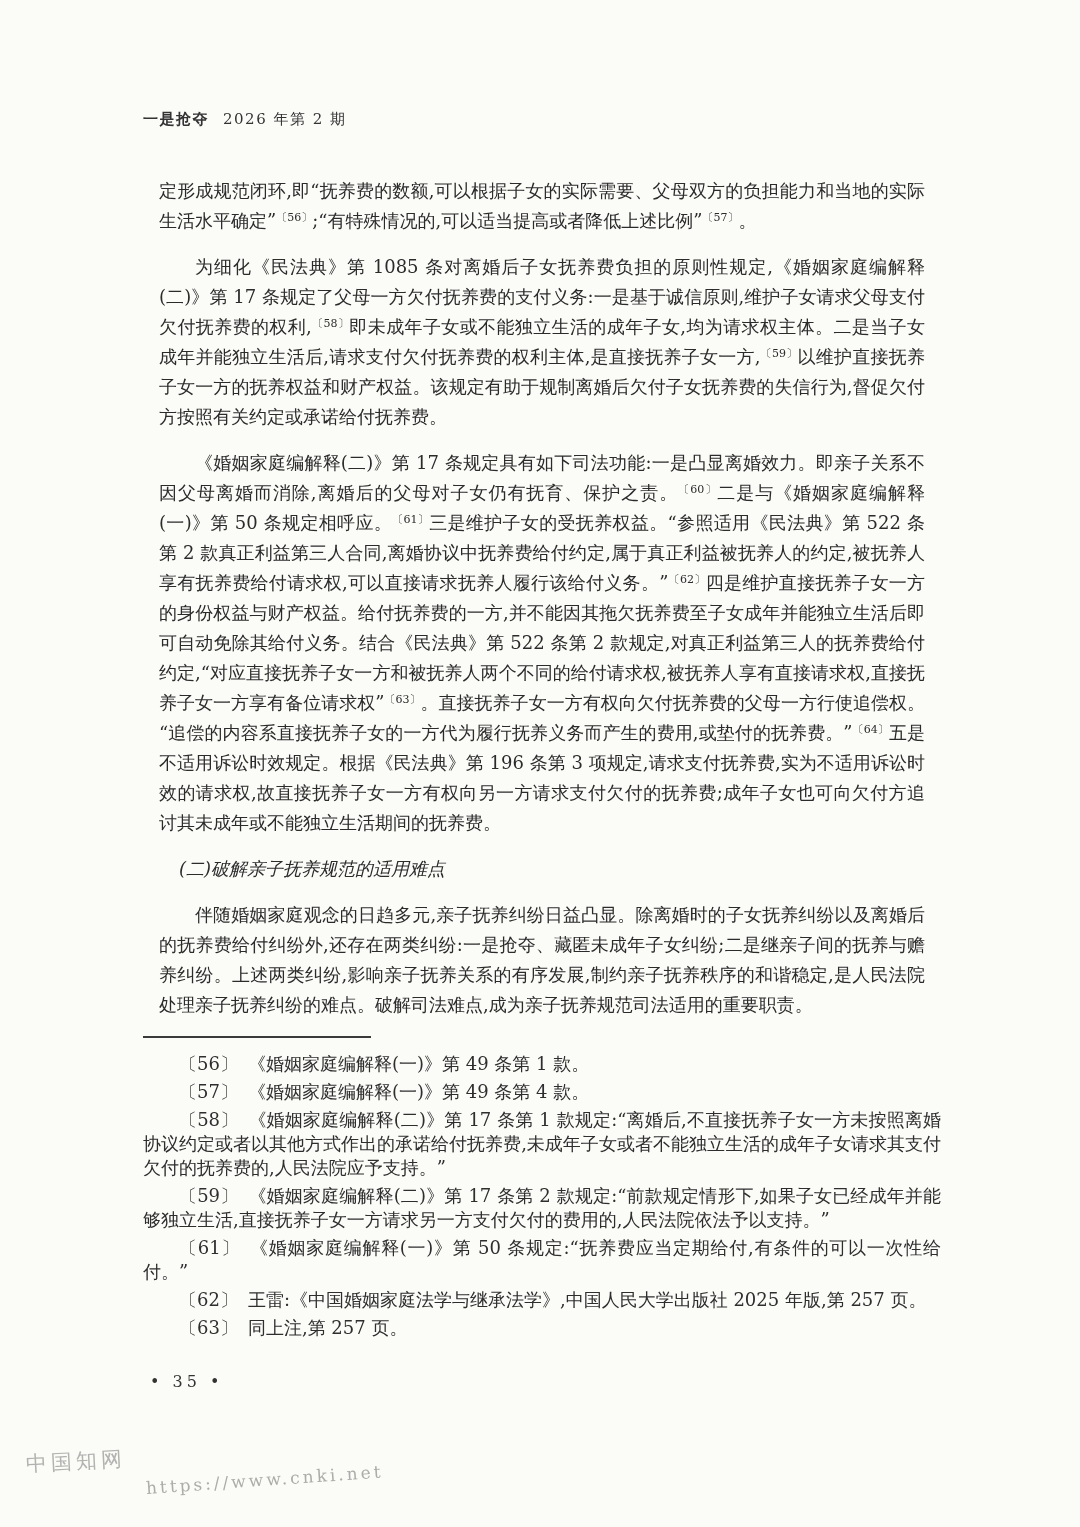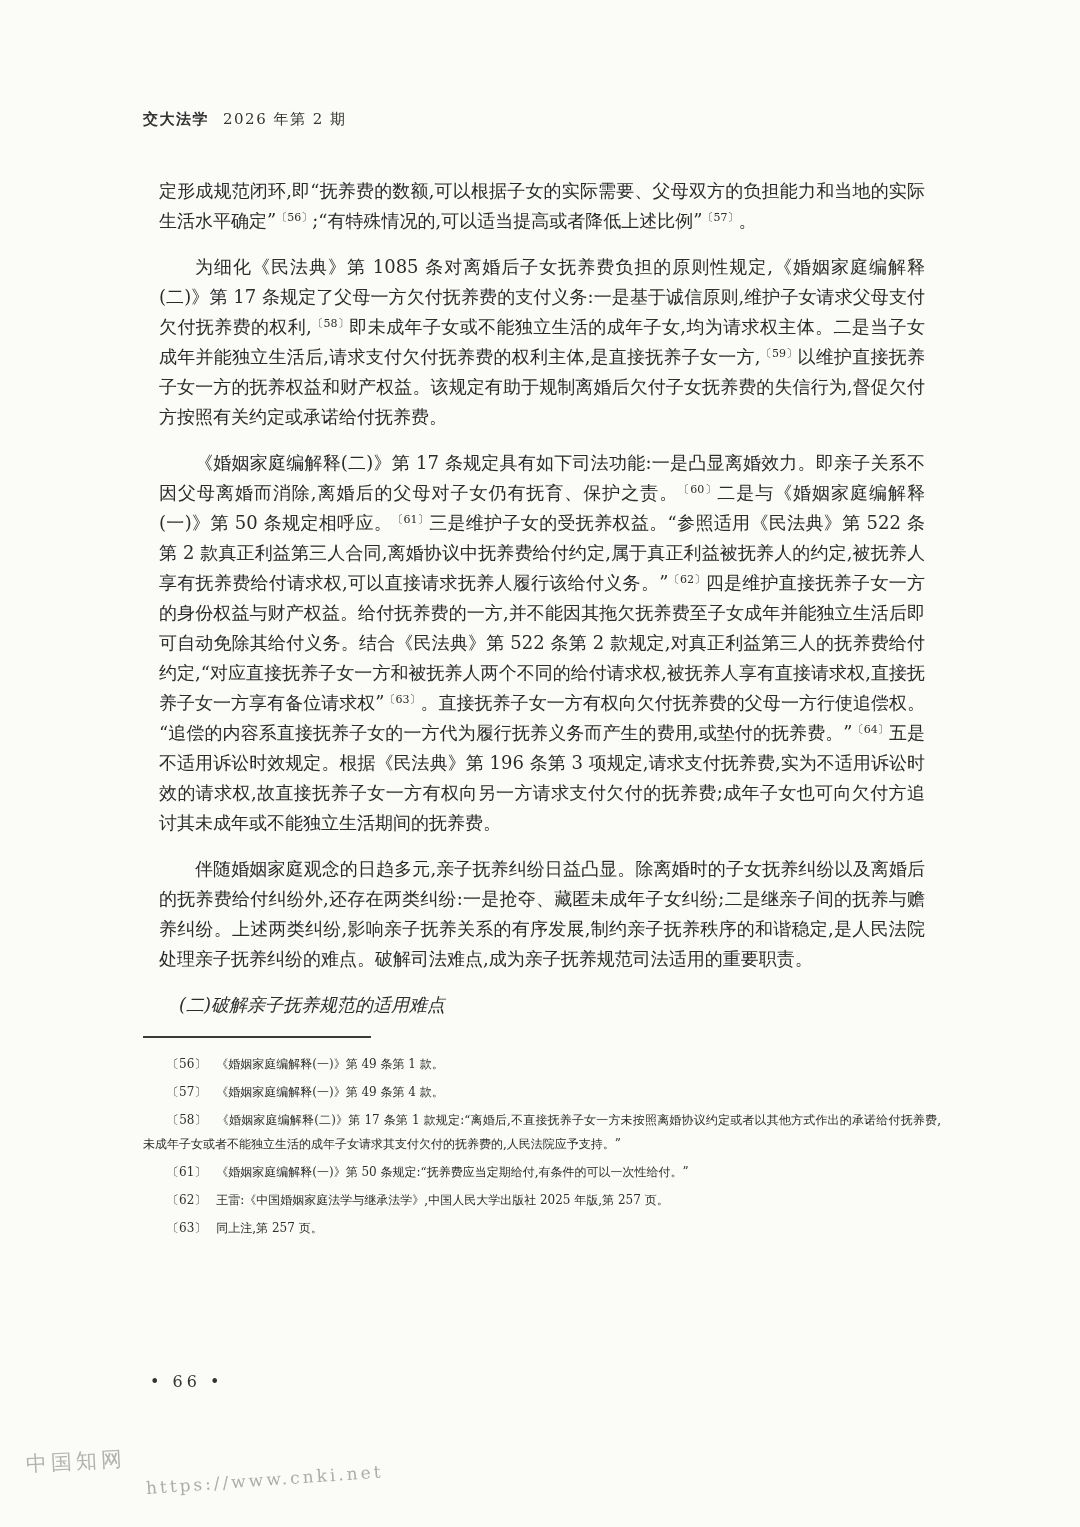--- a/index.html
+++ b/index.html
@@ -49,21 +49,21 @@
     top: 1036px;
     left: 143px;
     width: 798px;
   }
   .fn-rule {
     width: 228px;
     border-top: 2px solid #3a3a3a;
     margin-bottom: 14px;
   }
   .footnote {
-    font-size: 12px;
+    font-size: 18px;
     line-height: 24px;
     text-align: justify;
     text-indent: 2em;
     margin-bottom: 4px;
     color: #2e2e2e;
   }
   .footnote .fn-label { margin-right: 10px; }
 
   .page-number {
     position: absolute;
@@ -95,41 +95,42 @@
     transform-origin: left center;
     font-family: "DejaVu Serif", "Liberation Serif", serif;
   }
 </style>
 </head>
 <body>
 
 <div class="page">
 
   <div class="header">
-    <span class="journal">交大法学</span><span class="issue">2026 年第 2 期</span>
+    <span class="journal">一是抢夺</span><span class="issue">2026 年第 2 期</span>
   </div>
 
   <div class="article-body">
       <p class="para body">定形成规范闭环,即“抚养费的数额,可以根据子女的实际需要、父母双方的负担能力和当地的实际生活水平确定”<sup class="fn-ref">〔56〕</sup>;“有特殊情况的,可以适当提高或者降低上述比例”<sup class="fn-ref">〔57〕</sup>。</p>
       <p class="para body indent">为细化《民法典》第 1085 条对离婚后子女抚养费负担的原则性规定,《婚姻家庭编解释(二)》第 17 条规定了父母一方欠付抚养费的支付义务:一是基于诚信原则,维护子女请求父母支付欠付抚养费的权利,<sup class="fn-ref">〔58〕</sup>即未成年子女或不能独立生活的成年子女,均为请求权主体。二是当子女成年并能独立生活后,请求支付欠付抚养费的权利主体,是直接抚养子女一方,<sup class="fn-ref">〔59〕</sup>以维护直接抚养子女一方的抚养权益和财产权益。该规定有助于规制离婚后欠付子女抚养费的失信行为,督促欠付方按照有关约定或承诺给付抚养费。</p>
       <p class="para body indent">《婚姻家庭编解释(二)》第 17 条规定具有如下司法功能:一是凸显离婚效力。即亲子关系不因父母离婚而消除,离婚后的父母对子女仍有抚育、保护之责。<sup class="fn-ref">〔60〕</sup>二是与《婚姻家庭编解释(一)》第 50 条规定相呼应。<sup class="fn-ref">〔61〕</sup>三是维护子女的受抚养权益。“参照适用《民法典》第 522 条第 2 款真正利益第三人合同,离婚协议中抚养费给付约定,属于真正利益被抚养人的约定,被抚养人享有抚养费给付请求权,可以直接请求抚养人履行该给付义务。”<sup class="fn-ref">〔62〕</sup>四是维护直接抚养子女一方的身份权益与财产权益。给付抚养费的一方,并不能因其拖欠抚养费至子女成年并能独立生活后即可自动免除其给付义务。结合《民法典》第 522 条第 2 款规定,对真正利益第三人的抚养费给付约定,“对应直接抚养子女一方和被抚养人两个不同的给付请求权,被抚养人享有直接请求权,直接抚养子女一方享有备位请求权”<sup class="fn-ref">〔63〕</sup>。直接抚养子女一方有权向欠付抚养费的父母一方行使追偿权。“追偿的内容系直接抚养子女的一方代为履行抚养义务而产生的费用,或垫付的抚养费。”<sup class="fn-ref">〔64〕</sup>五是不适用诉讼时效规定。根据《民法典》第 196 条第 3 项规定,请求支付抚养费,实为不适用诉讼时效的请求权,故直接抚养子女一方有权向另一方请求支付欠付的抚养费;成年子女也可向欠付方追讨其未成年或不能独立生活期间的抚养费。</p>
+      <p class="para subheading indent">(二)破解亲子抚养规范的适用难点</p>
       <p class="para body indent">伴随婚姻家庭观念的日趋多元,亲子抚养纠纷日益凸显。除离婚时的子女抚养纠纷以及离婚后的抚养费给付纠纷外,还存在两类纠纷:一是抢夺、藏匿未成年子女纠纷;二是继亲子间的抚养与赡养纠纷。上述两类纠纷,影响亲子抚养关系的有序发展,制约亲子抚养秩序的和谐稳定,是人民法院处理亲子抚养纠纷的难点。破解司法难点,成为亲子抚养规范司法适用的重要职责。</p>
-      <p class="para subheading indent">(二)破解亲子抚养规范的适用难点</p>
     </div>
 
   <div class="footnotes">
     <div class="fn-rule"></div>
     <div>
         <div class="footnote"><span class="fn-label">〔56〕</span>《婚姻家庭编解释(一)》第 49 条第 1 款。</div>
         <div class="footnote"><span class="fn-label">〔57〕</span>《婚姻家庭编解释(一)》第 49 条第 4 款。</div>
         <div class="footnote"><span class="fn-label">〔58〕</span>《婚姻家庭编解释(二)》第 17 条第 1 款规定:“离婚后,不直接抚养子女一方未按照离婚协议约定或者以其他方式作出的承诺给付抚养费,未成年子女或者不能独立生活的成年子女请求其支付欠付的抚养费的,人民法院应予支持。”</div>
+        <div class="footnote"><span class="fn-label">〔59〕</span>《婚姻家庭编解释(二)》第 17 条第 2 款规定:“前款规定情形下,如果子女已经成年并能够独立生活,直接抚养子女一方请求另一方支付欠付的费用的,人民法院依法予以支持。”</div>
         <div class="footnote"><span class="fn-label">〔61〕</span>《婚姻家庭编解释(一)》第 50 条规定:“抚养费应当定期给付,有条件的可以一次性给付。”</div>
         <div class="footnote"><span class="fn-label">〔62〕</span>王雷:《中国婚姻家庭法学与继承法学》,中国人民大学出版社 2025 年版,第 257 页。</div>
         <div class="footnote"><span class="fn-label">〔63〕</span>同上注,第 257 页。</div>
       </div>
   </div>
 
-  <div class="page-number">• 66 •</div>
+  <div class="page-number">• 35 •</div>
 
   <div class="wm-brand">中国知网</div>
   <div class="wm-url">https://www.cnki.net</div>
 
 </div>
 
 </body></html>

